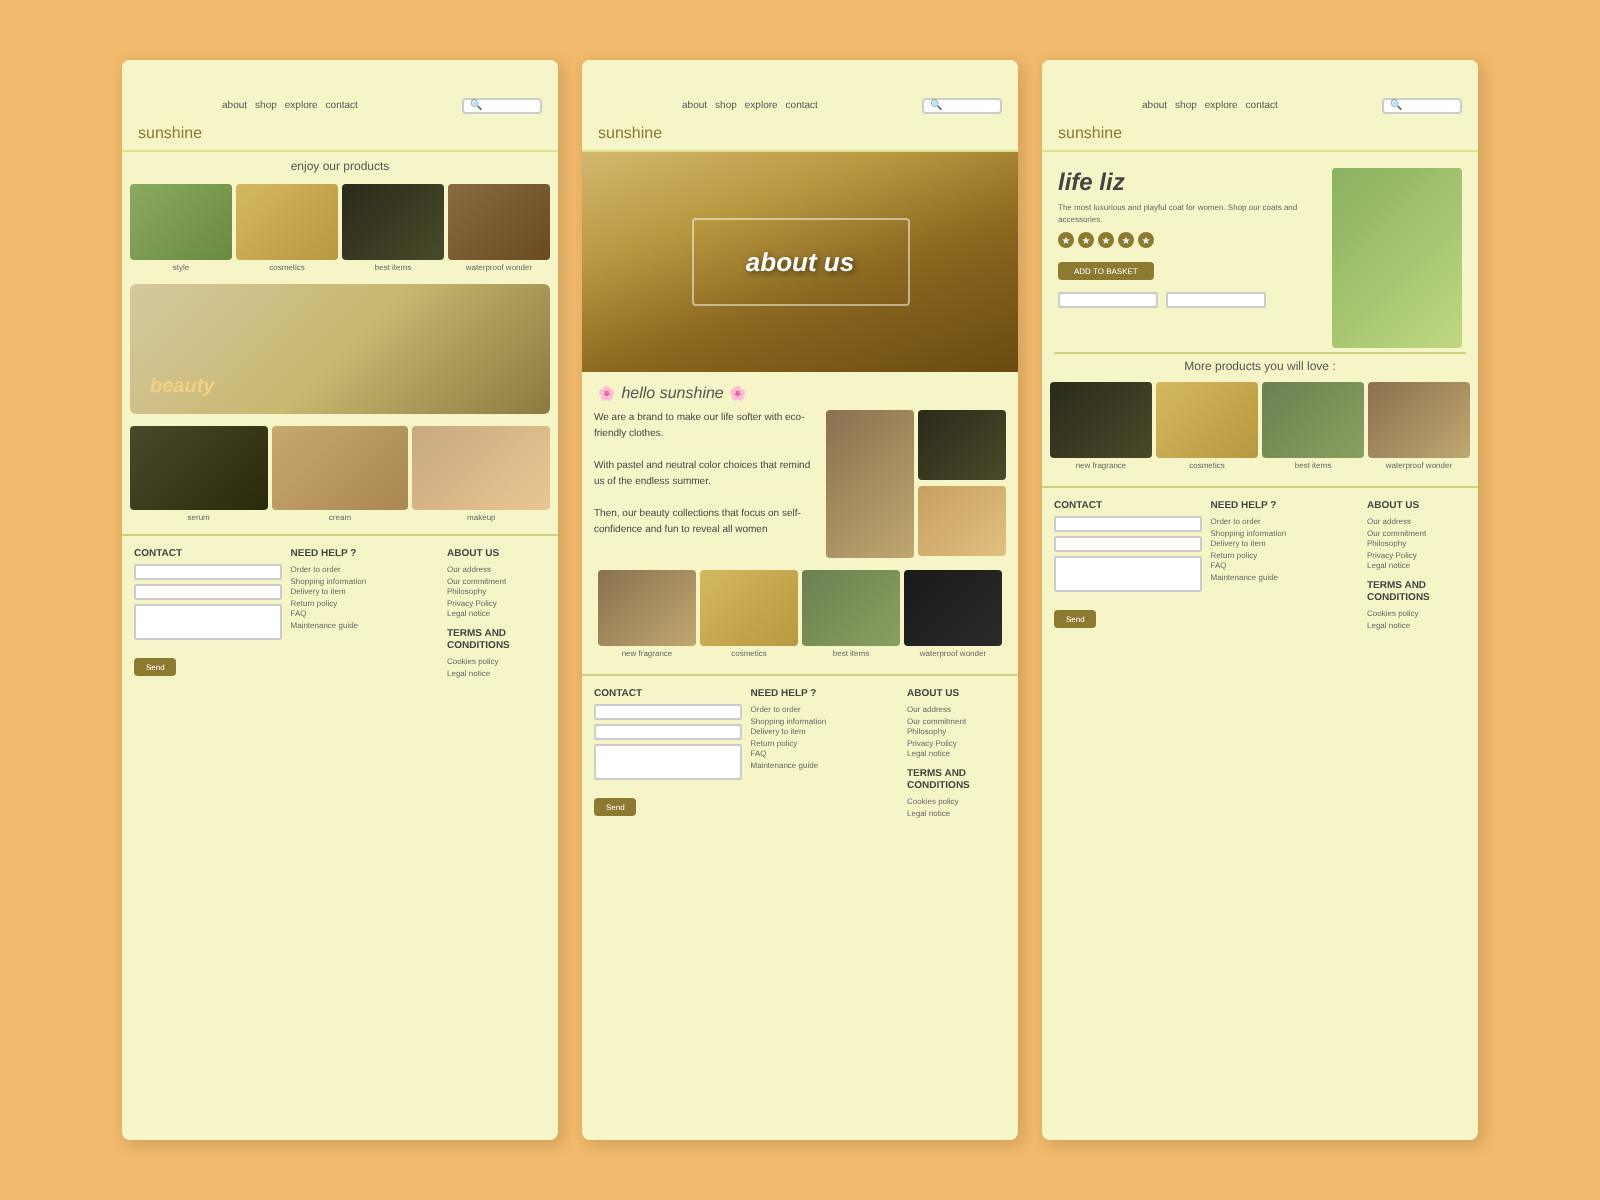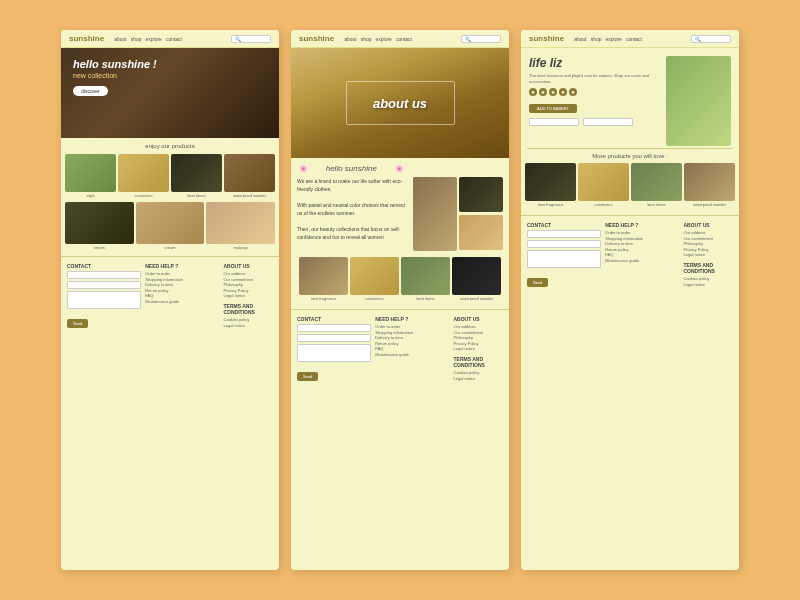--- a/index.html
+++ b/index.html
@@ -26,23 +26,24 @@
     .nav {
       display: flex;
       align-items: center;
       padding: 4px 8px;
       background: #F5F5C8;
       gap: 6px;
       border-bottom: 1px solid #e0e090;
     }
     .nav-logo {
       font-size: 8px;
-      font-weight: bold;
+      font-weight: normal;
       color: #8B7A30;
       margin-right: 4px;
+      margin-top: 28px;
     }
     .nav-links {
       display: flex;
       gap: 4px;
       font-size: 5px;
       color: #555;
     }
     .nav-search {
       margin-left: auto;
       width: 40px;
@@ -238,21 +239,21 @@
       width: 50%;
       height: 40%;
       border: 1px solid rgba(255,255,255,0.5);
       border-radius: 2px;
     }
 
     .hello-section {
       padding: 6px 8px 4px;
       display: flex;
       align-items: flex-end;
-      gap: 18px;
+      gap: 3px;
     }
     .hello-emoji { font-size: 7px; }
     .hello-title {
       font-size: 8px;
       font-style: italic;
       color: #555;
     }
 
     .about-layout {
       display: flex;
@@ -369,28 +370,20 @@
       <span>about</span>
       <span>shop</span>
       <span>explore</span>
       <span>contact</span>
     </div>
     <div class="nav-search">
       <span style="color:#bbb;font-size:5px;">🔍</span>
     </div>
   </div>
 
-  <div class="hero1">
-    <div class="hero1-img"></div>
-    <div class="hero1-text">
-      <div class="hero1-title">hello sunshine !</div>
-      <div class="hero1-sub">new collection</div>
-      <div class="hero1-btn">discover</div>
-    </div>
-  </div>
 
   <div class="section-title">enjoy our products</div>
 
   <div class="product-grid-4">
     <div>
       <div class="product-thumb c-green"></div>
       <div class="product-label">style</div>
     </div>
     <div>
       <div class="product-thumb c-yellow"></div>
@@ -399,20 +392,24 @@
     <div>
       <div class="product-thumb c-dark"></div>
       <div class="product-label">best items</div>
     </div>
     <div>
       <div class="product-thumb c-brown"></div>
       <div class="product-label">waterproof wonder</div>
     </div>
   </div>
 
+  <div class="beauty-banner">
+    <div class="beauty-banner-img"></div>
+    <div class="beauty-banner-label">beauty</div>
+  </div>
 
   <div class="product-grid-3">
     <div>
       <div class="product-thumb-sm c-oil"></div>
       <div class="product-label">serum</div>
     </div>
     <div>
       <div class="product-thumb-sm c-cosmetic"></div>
       <div class="product-label">cream</div>
     </div>

